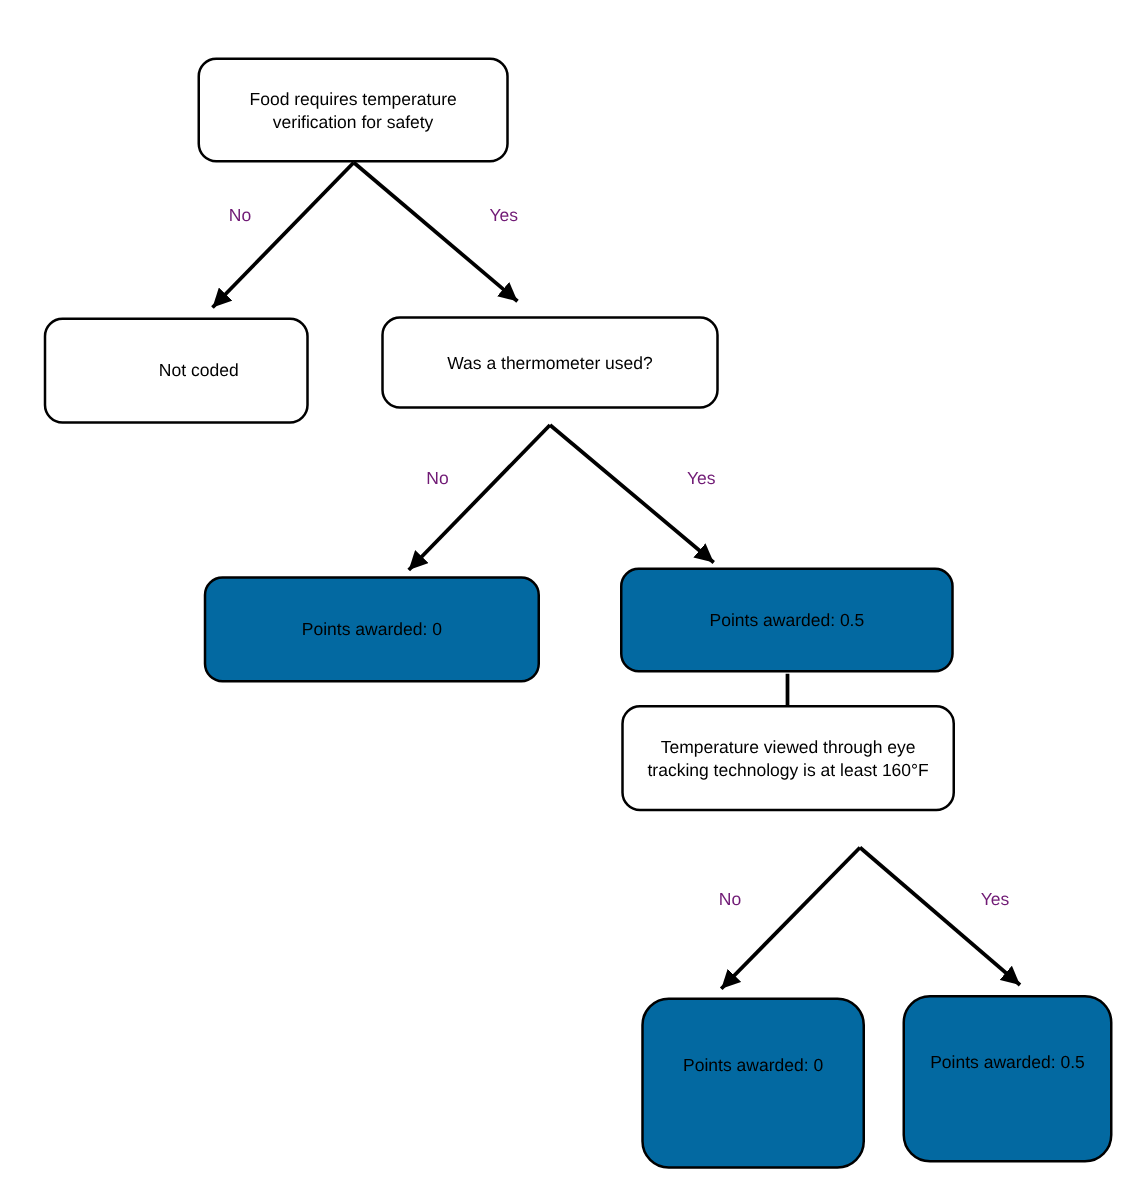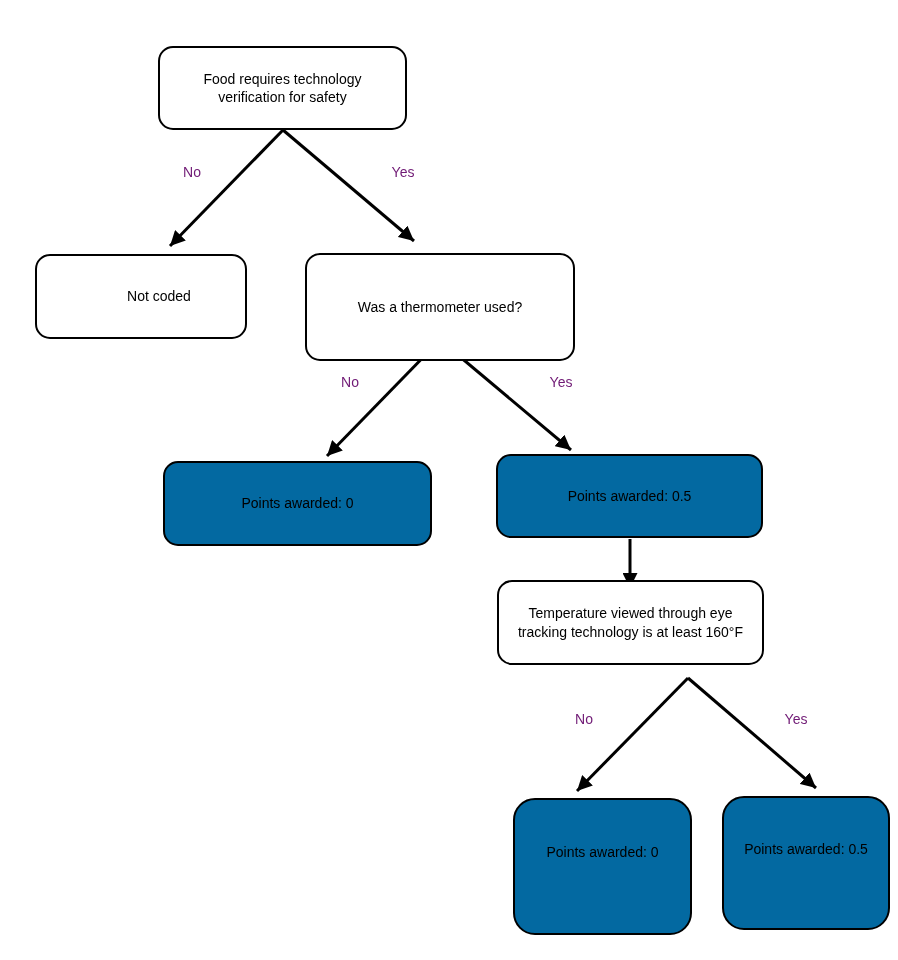--- a/index.html
+++ b/index.html
@@ -78,40 +78,40 @@
     <line class="edge" x1="283" y1="130" x2="170" y2="246" marker-end="url(#arrowhead)"></line>
     <line class="edge" x1="283" y1="130" x2="414" y2="241" marker-end="url(#arrowhead)"></line>
     <line class="edge" x1="440" y1="340" x2="327" y2="456" marker-end="url(#arrowhead)"></line>
     <line class="edge" x1="440" y1="340" x2="571" y2="450" marker-end="url(#arrowhead)"></line>
     <line class="edge" x1="630" y1="539" x2="630" y2="588" marker-end="url(#arrowhead)"></line>
     <line class="edge" x1="688" y1="678" x2="577" y2="791" marker-end="url(#arrowhead)"></line>
     <line class="edge" x1="688" y1="678" x2="816" y2="788" marker-end="url(#arrowhead)"></line>
   </svg>
 
   <div class="node" style="left:158px; top:46px; width:249px; height:84px;">
-    <span class="node-label" style="max-width:212px;">Food requires technology verification for safety</span>
+    <span class="node-label" style="max-width:212px;">Food requires temperature verification for safety</span>
   </div>
 
   <div class="node" style="left:35px; top:254px; width:212px; height:85px;padding-left:36px;">
     <span class="node-label">Not coded</span>
   </div>
 
-  <div class="node" style="left:305px; top:253px; width:270px; height:108px;">
+  <div class="node" style="left:305px; top:253px; width:270px; height:74px;">
     <span class="node-label">Was a thermometer used?</span>
   </div>
 
   <div class="node gray" style="left:163px; top:461px; width:269px; height:85px;">
     <span class="node-label">Points awarded: 0</span>
   </div>
 
   <div class="node gray" style="left:496px; top:454px; width:267px; height:84px;">
     <span class="node-label">Points awarded: 0.5</span>
   </div>
 
-  <div class="node" style="left:497px; top:580px; width:267px; height:85px;">
+  <div class="node" style="left:497px; top:564px; width:267px; height:85px;">
     <span class="node-label" style="max-width:234px;">Temperature viewed through eye tracking technology is at least 160°F</span>
   </div>
 
   <div class="node gray round-big offset-up" style="left:513px; top:798px; width:179px; height:137px;">
     <span class="node-label">Points awarded: 0</span>
   </div>
 
   <div class="node gray round-big offset-up" style="left:722px; top:796px; width:168px; height:134px;">
     <span class="node-label">Points awarded: 0.5</span>
   </div>

